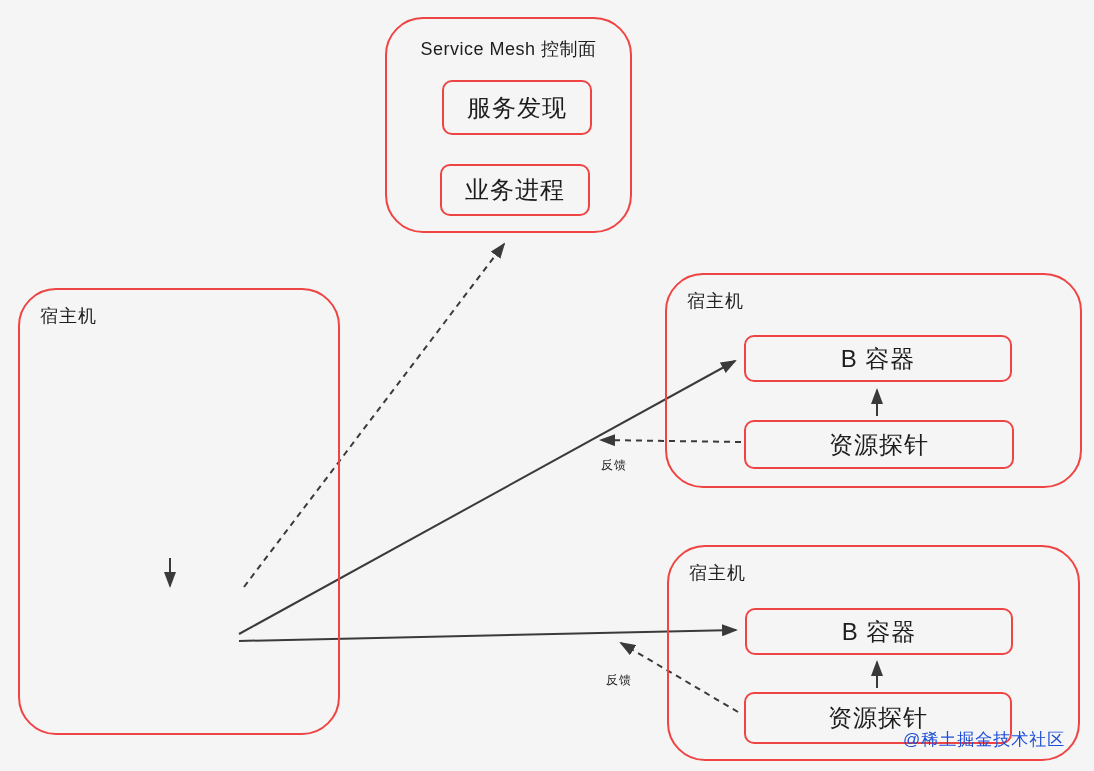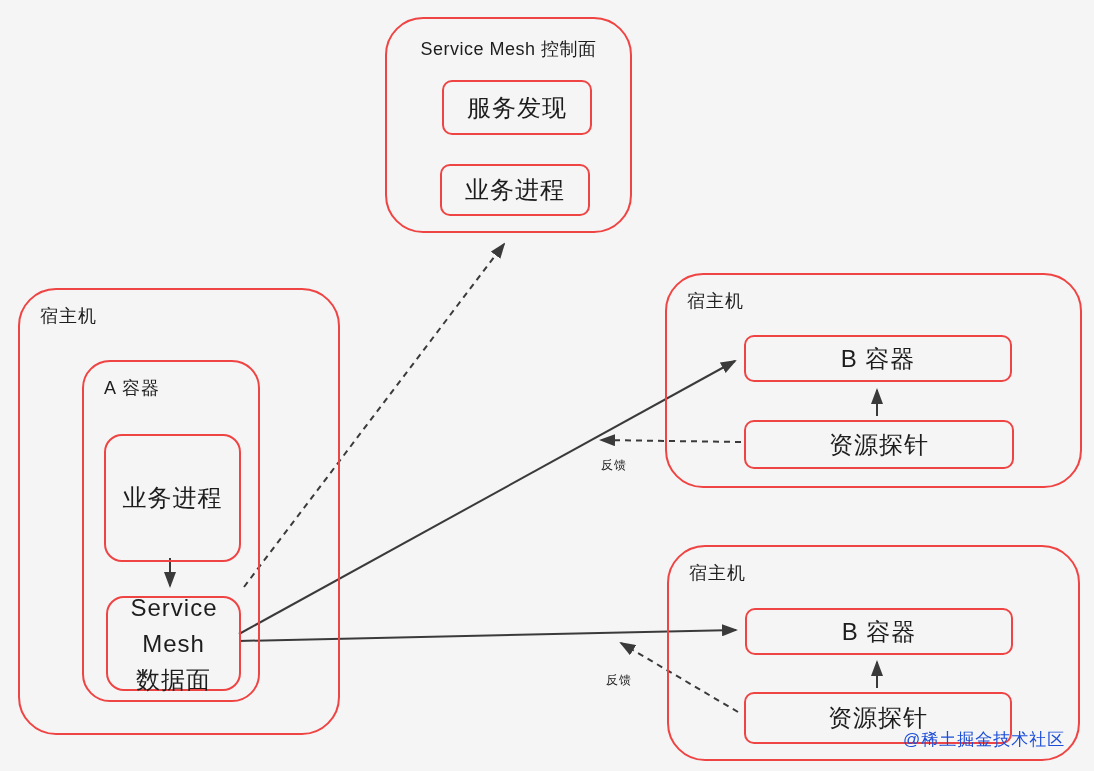--- a/index.html
+++ b/index.html
@@ -135,31 +135,20 @@
     <div id="service-discovery" class="box r-sm">
       <div class="label-center">服务发现</div>
     </div>
     <div id="traffic-scheduling" class="box r-sm">
       <div class="label-center">业务进程</div>
     </div>
   </div>
 
   <div id="host-a" class="box r-xl">
     <div class="label-tl">宿主机</div>
-    <div id="container-a" class="box r-lg">
-      <div class="label-tl">A 容器</div>
-      <div id="biz-process" class="box r-md">
-        <div class="label-center">业务进程</div>
-      </div>
-      <div id="mesh-dataplane" class="box r-md">
-        <div class="label-center">
-          <span class="wrap-narrow">Service Mesh 数据面</span>
-        </div>
-      </div>
-    </div>
   </div>
 
   <div id="host-b-top" class="box r-xl">
     <div class="label-tl">宿主机</div>
     <div id="container-b-top" class="box r-sm">
       <div class="label-center">B 容器</div>
     </div>
     <div id="probe-b-top" class="box r-sm">
       <div class="label-center">资源探针</div>
     </div>

